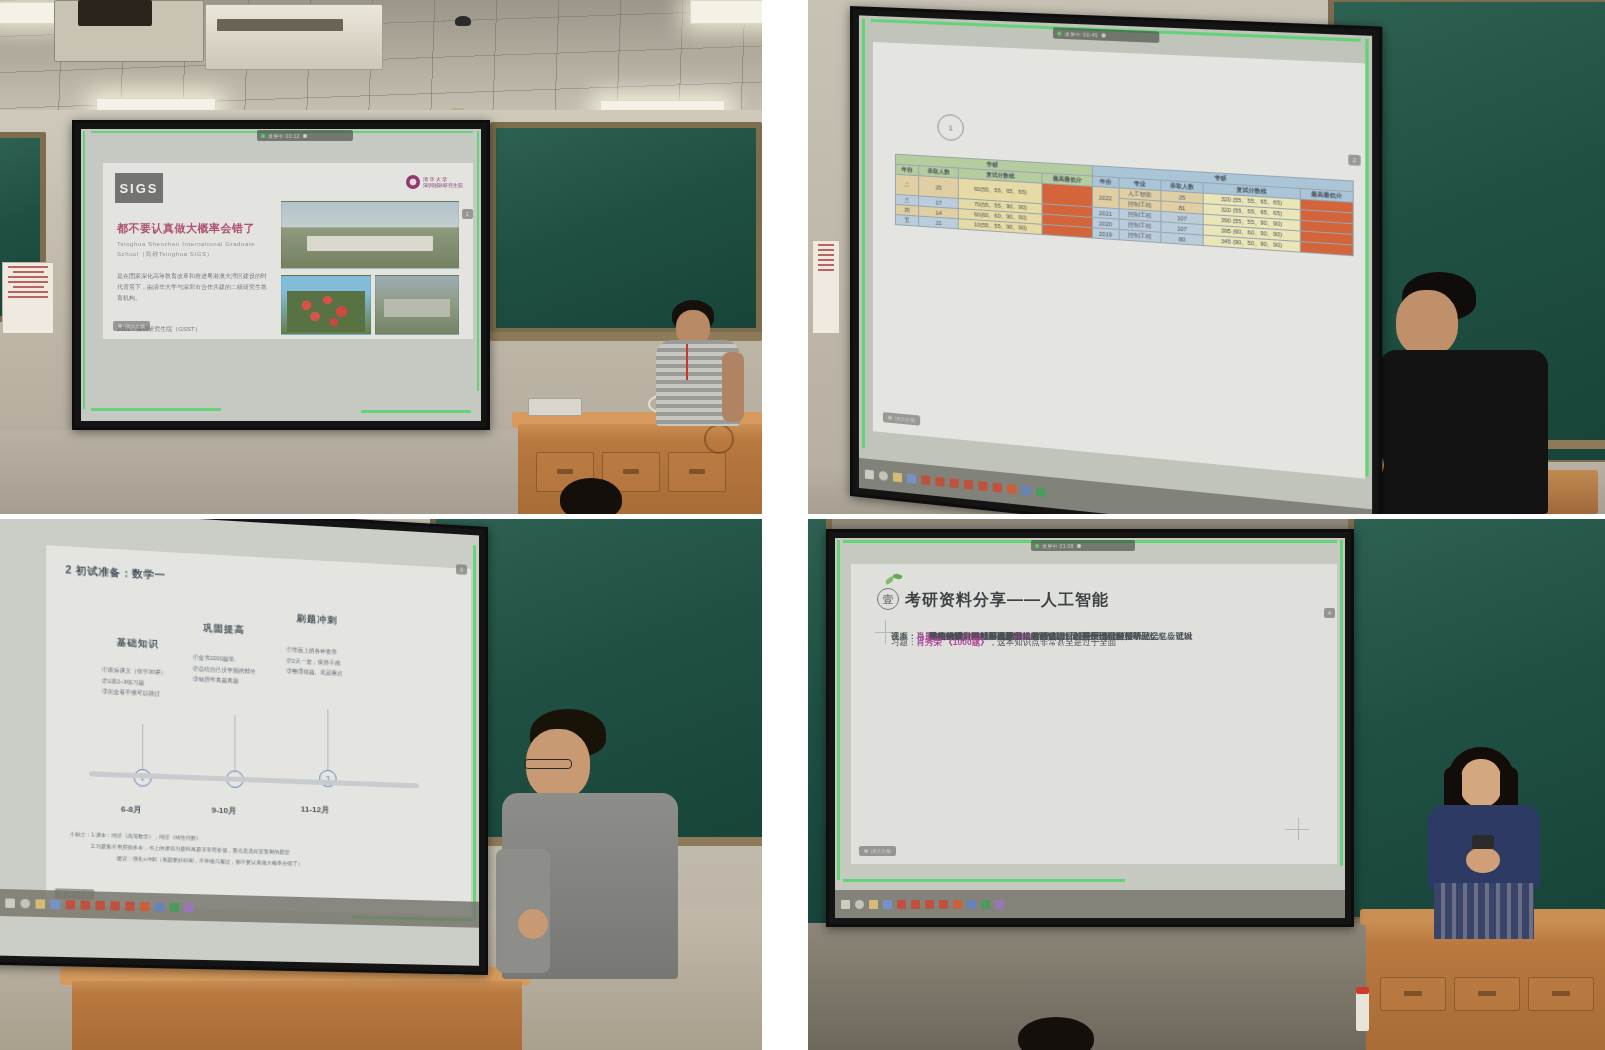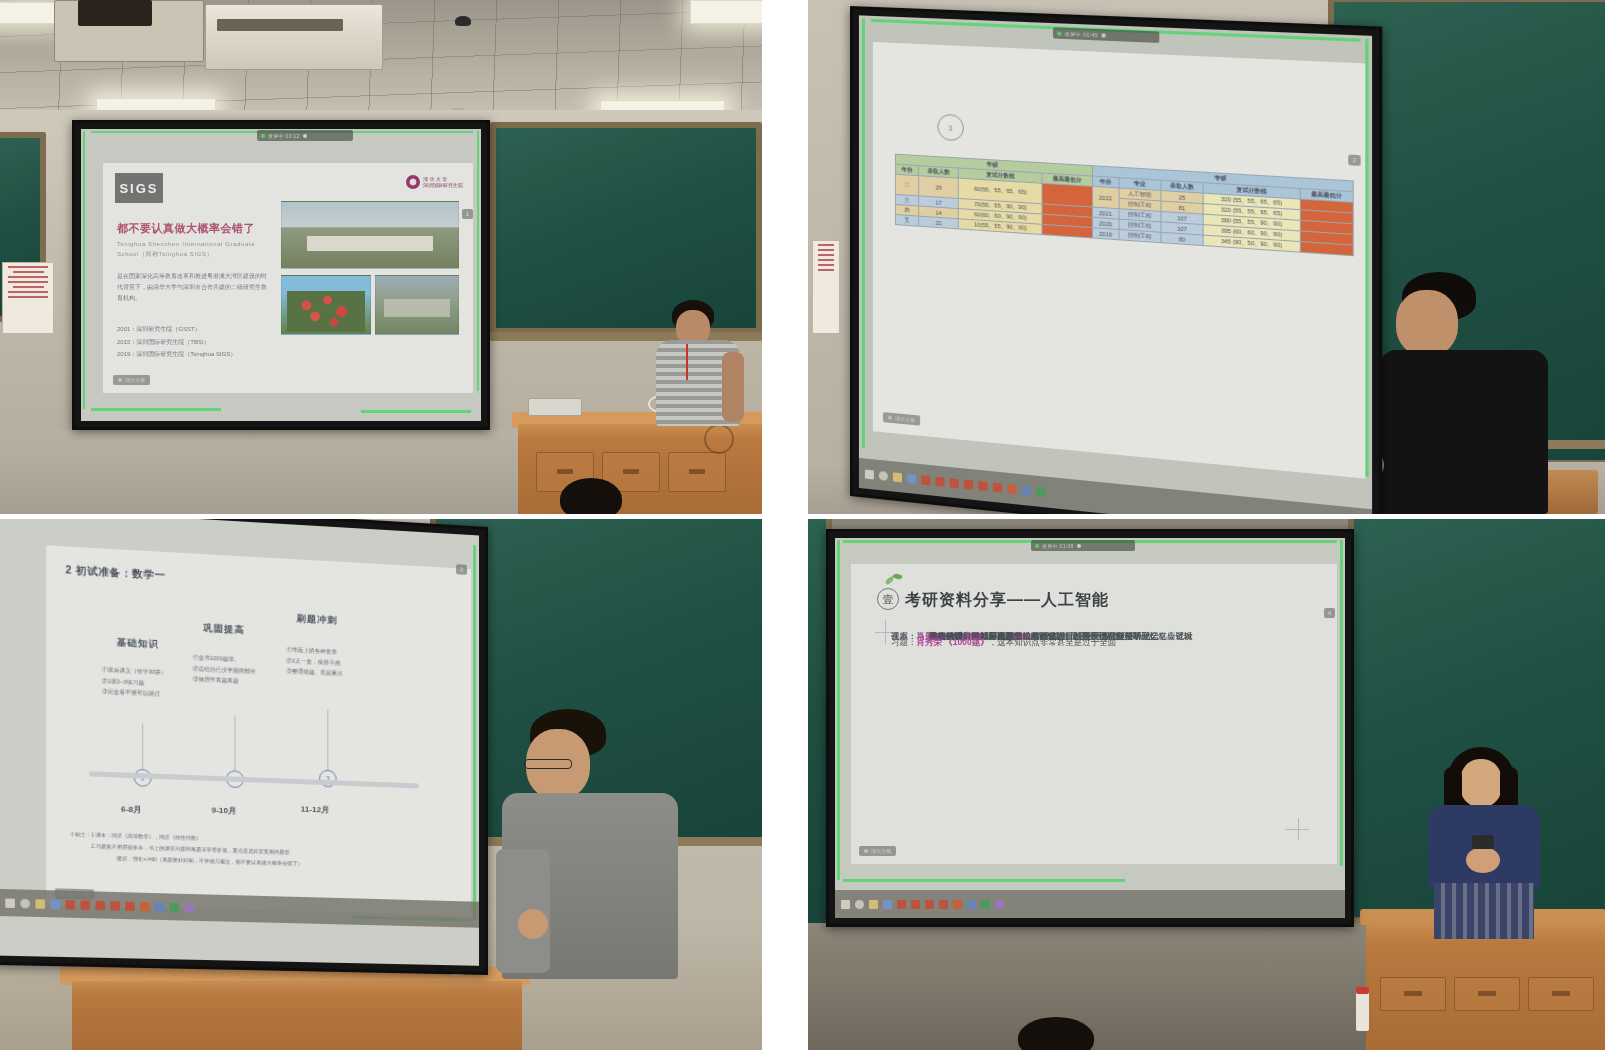--- a/index.html
+++ b/index.html
@@ -309,21 +309,21 @@
         <div class="green-edge" style="right:2px;top:2px;width:2px;bottom:30px;"></div>
         <div class="green-edge" style="left:10px;bottom:10px;width:130px;height:3px;"></div>
         <div class="green-edge" style="right:10px;bottom:8px;width:110px;height:3px;"></div>
 
         <div class="rec-bar" style="left:176px;top:1px;width:96px;">
           <span class="rec-dot" style="background:#5fd06a;"></span>
           <span class="rec-txt">录屏中  00:12</span>
           <span class="rec-dot" style="background:#d8d8d2;"></span>
         </div>
 
-        <div class="slide" style="left:22px;top:34px;width:370px;height:230px;">
+        <div class="slide" style="left:22px;top:34px;width:370px;height:176px;">
           <div class="sigs-logo" style="left:12px;top:10px;width:48px;height:30px;">SIGS</div>
           <div class="thu-logo" style="right:10px;top:12px;">
             <span class="thu-seal"></span>
             <span class="thu-txt">
               <span>清 华 大 学</span><br>
               <span>深圳国际研究生院</span>
             </span>
           </div>
 
           <div class="s1-title" style="left:14px;top:58px;">都不要认真做大概率会错了</div>

